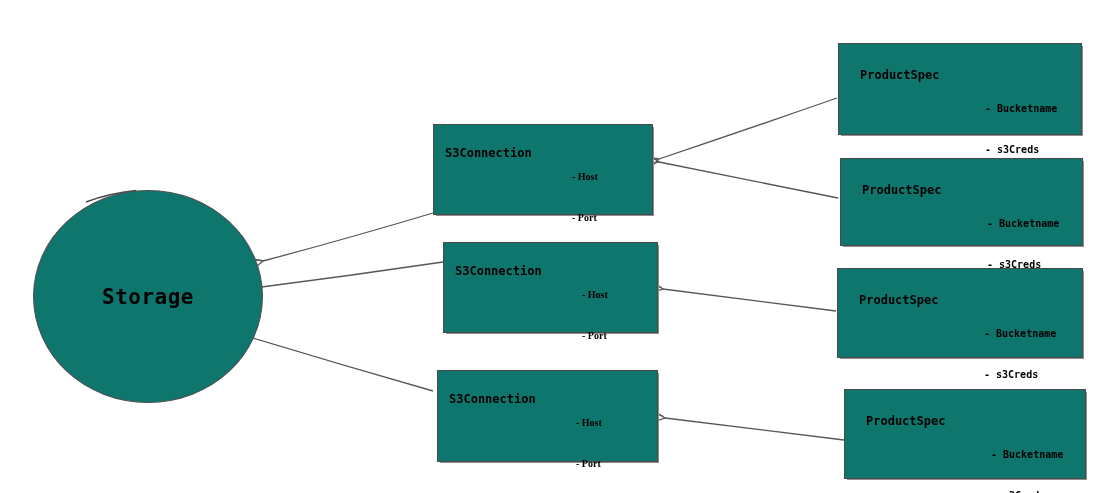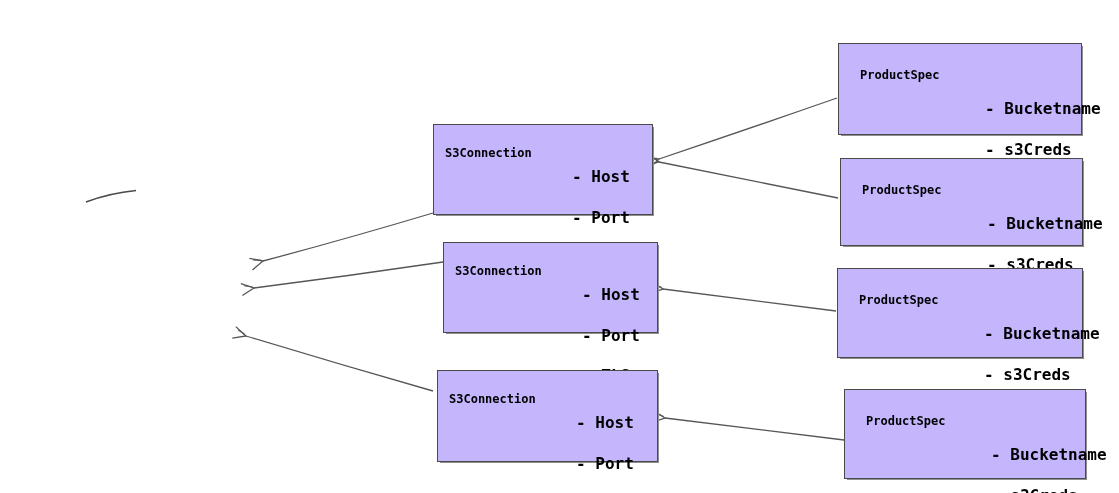--- a/index.html
+++ b/index.html
@@ -27,21 +27,21 @@
     stroke: #565656;
     stroke-width: 1.3;
   }
   .sketch-stroke {
     fill: none;
     stroke: #4a4a4a;
     stroke-width: 1.6;
   }
   .node {
     position: absolute;
-    background: #c4b5fd;
+    background: #0f766e;
     box-sizing: border-box;
   }
   .ellipse {
     left: 33px; top: 190px;
     width: 230px; height: 213px;
     border: 1.6px solid #4e4e4e;
     border-radius: 50%;
     display: flex;
     align-items: center;
     justify-content: center;
@@ -56,27 +56,27 @@
     box-shadow: 2px 2px 0 -1px #8f8f8f;
   }
   .box .title {
     position: absolute;
     font-size: 12px;
     font-weight: bold;
     white-space: nowrap;
   }
   .box .attrs {
     position: absolute;
-    font-size: 16px;
+    font-size: 10px;
     font-weight: bold;
     line-height: 13.5px;
     white-space: pre;
   }
   .s3c .title { left: 11px; top: 21px; }
-  .s3c .attrs { left: 138px; top: 18px; }
+  .s3c .attrs { left: 138px; top: 18px; font-family: Liberation Serif, serif; }
   .ps  .title { left: 21px; top: 24px; }
   .ps  .attrs { left: 146px; top: 31px; }
 
   .s3c1 { left: 433px; top: 124px; width: 220px; height: 91px; }
   .s3c2 { left: 443px; top: 242px; width: 215px; height: 91px; }
   .s3c3 { left: 437px; top: 370px; width: 221px; height: 92px; }
 
   .ps1 { left: 838px; top: 43px;  width: 244px; height: 92px; }
   .ps2 { left: 840px; top: 158px; width: 243px; height: 88px; }
   .ps3 { left: 837px; top: 268px; width: 246px; height: 90px; }
@@ -100,20 +100,23 @@
     <path class="edge" d="M433,213 Q346,239 263,261" marker-end="url(#openArrow)"></path>
     <path class="edge" d="M443,262 Q348,276 254,288" marker-end="url(#openArrow)"></path>
     <path class="edge" d="M433,391 Q338,364 246,336" marker-end="url(#openArrow)"></path>
 
     <path class="edge" d="M837,98 Q748,129 659,159" marker-end="url(#openArrow)"></path>
     <path class="edge" d="M838,198 Q748,180 659,162" marker-end="url(#openArrow)"></path>
     <path class="edge" d="M836,311 Q750,300 663,289" marker-end="url(#openArrow)"></path>
     <path class="edge" d="M844,440 Q754,429 665,418" marker-end="url(#openArrow)"></path>
   </svg>
 
+  <div class="node ellipse">
+    <span class="label">Storage</span>
+  </div>
 
   <div class="node box s3c s3c1">
     <div class="title">S3Connection</div>
     <div class="attrs">
       <div>- Host</div>
       <div>- Port</div>
       <div>- TLS</div>
     </div>
   </div>
 

